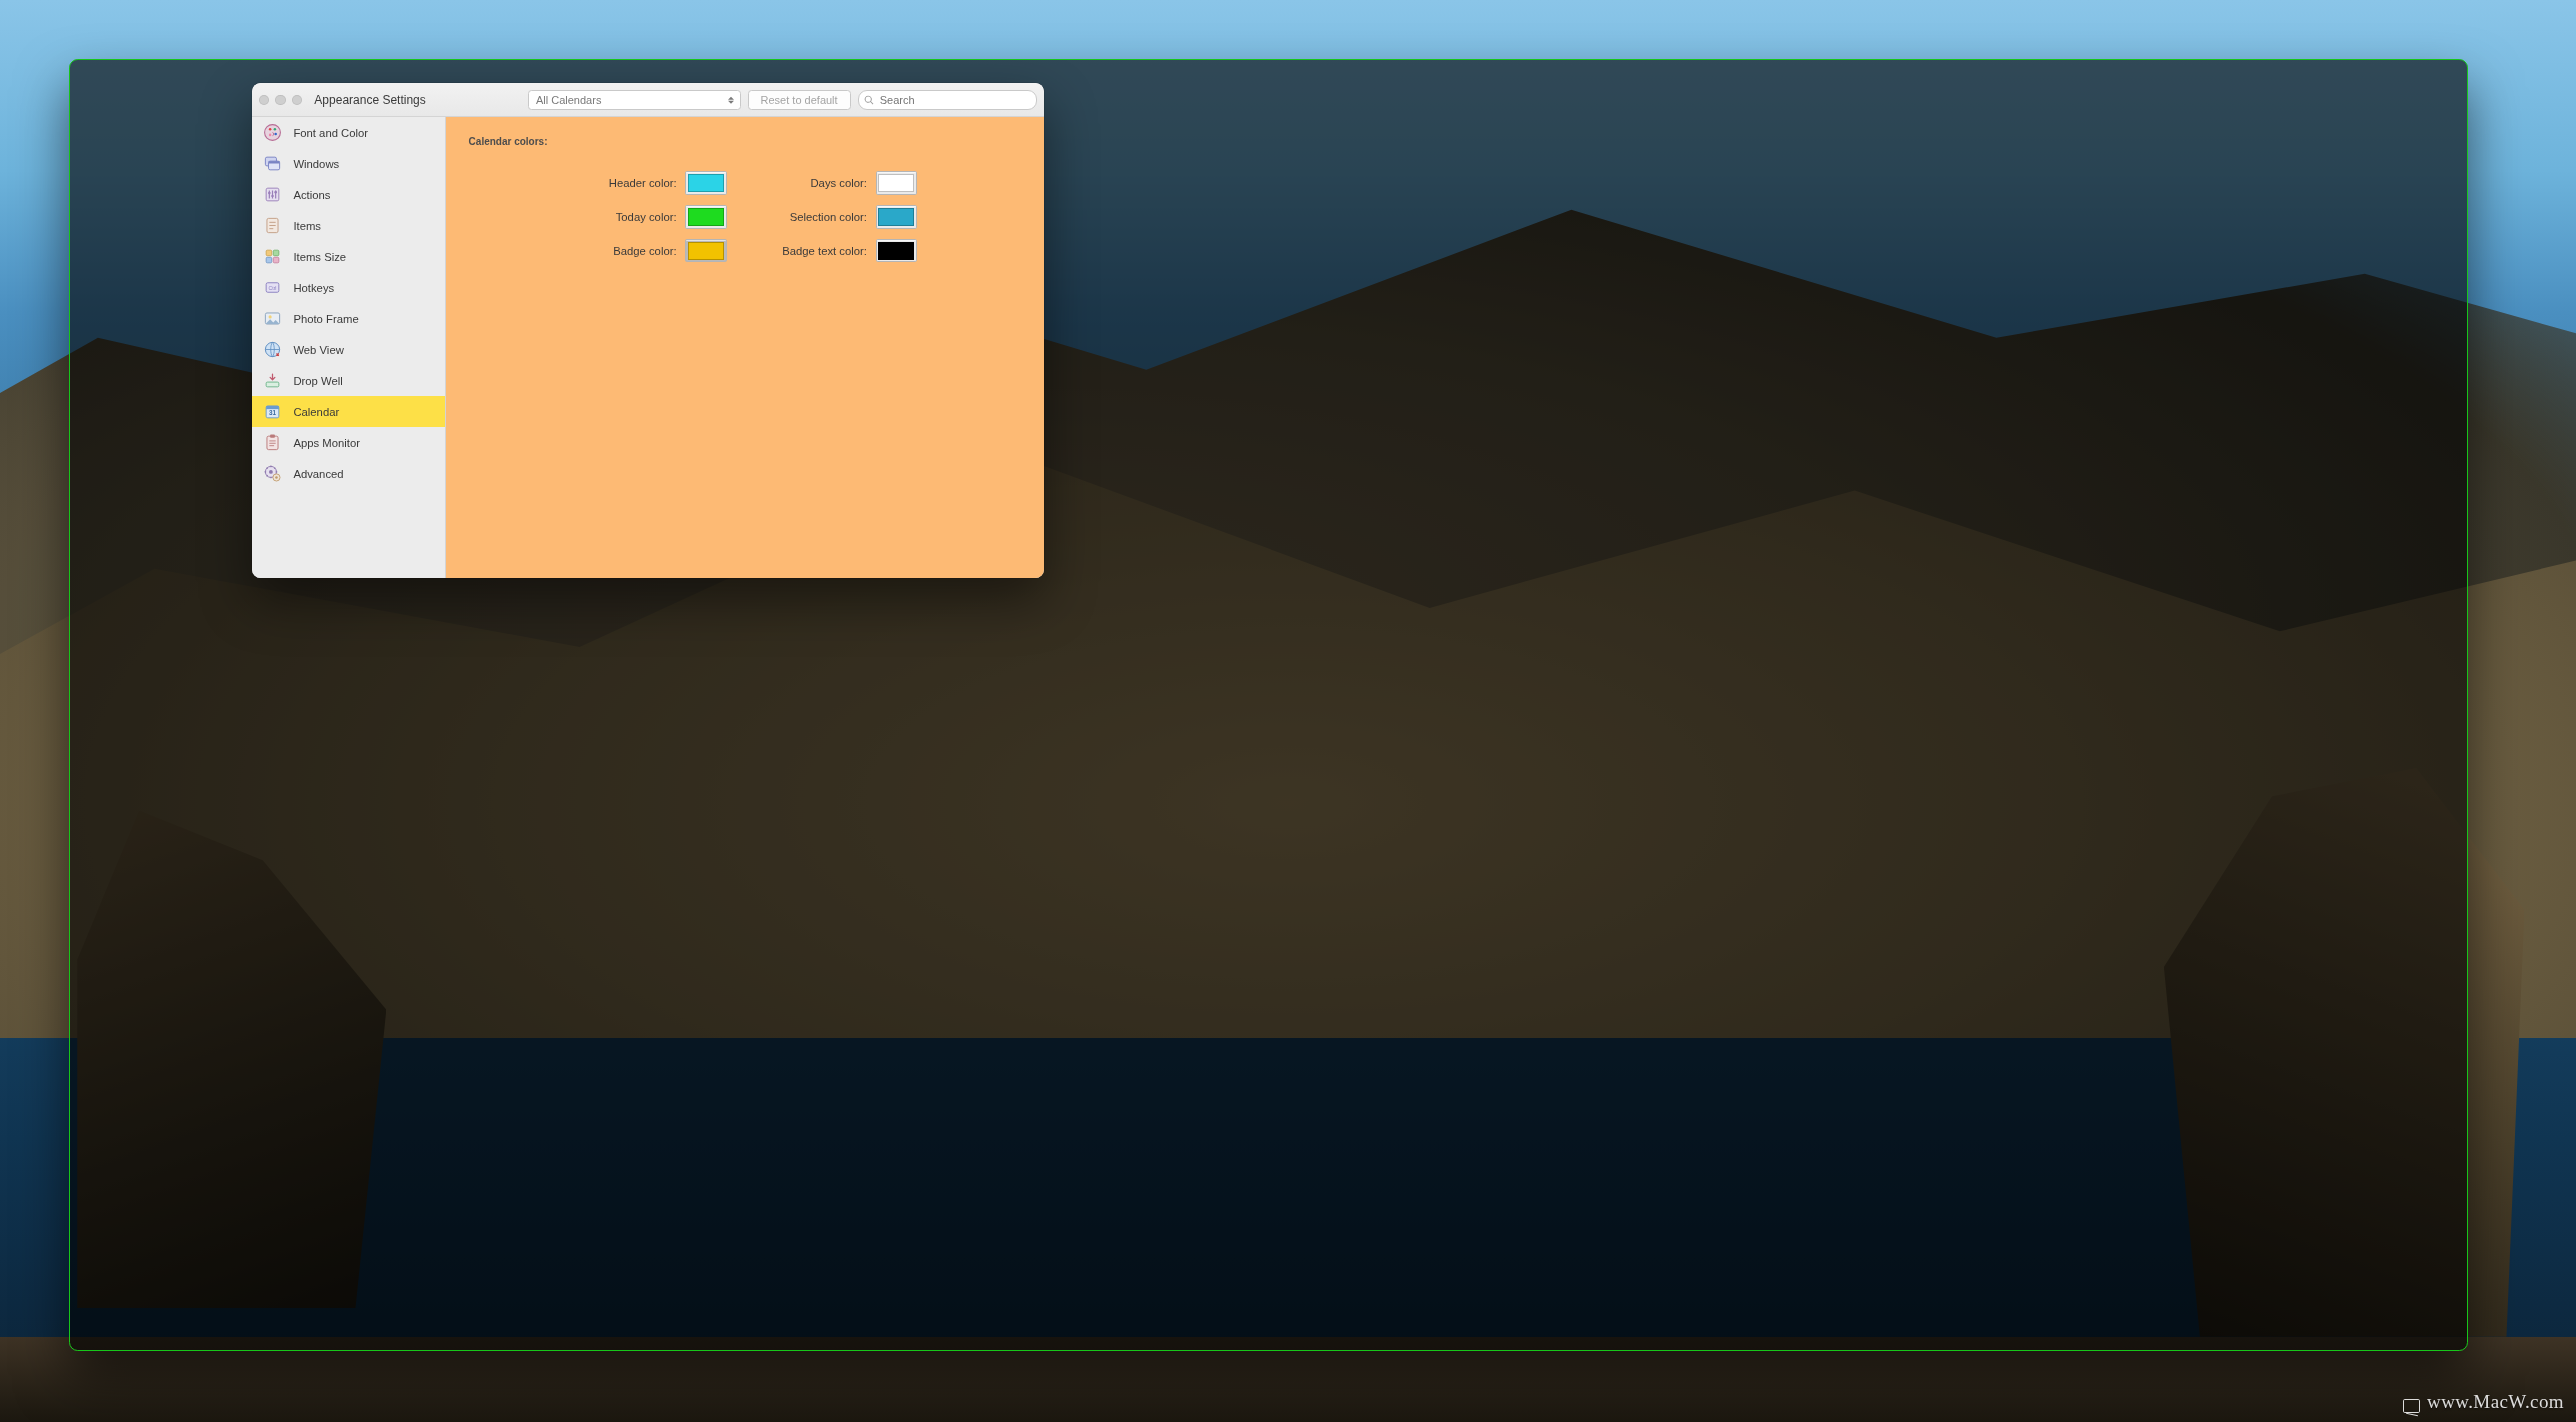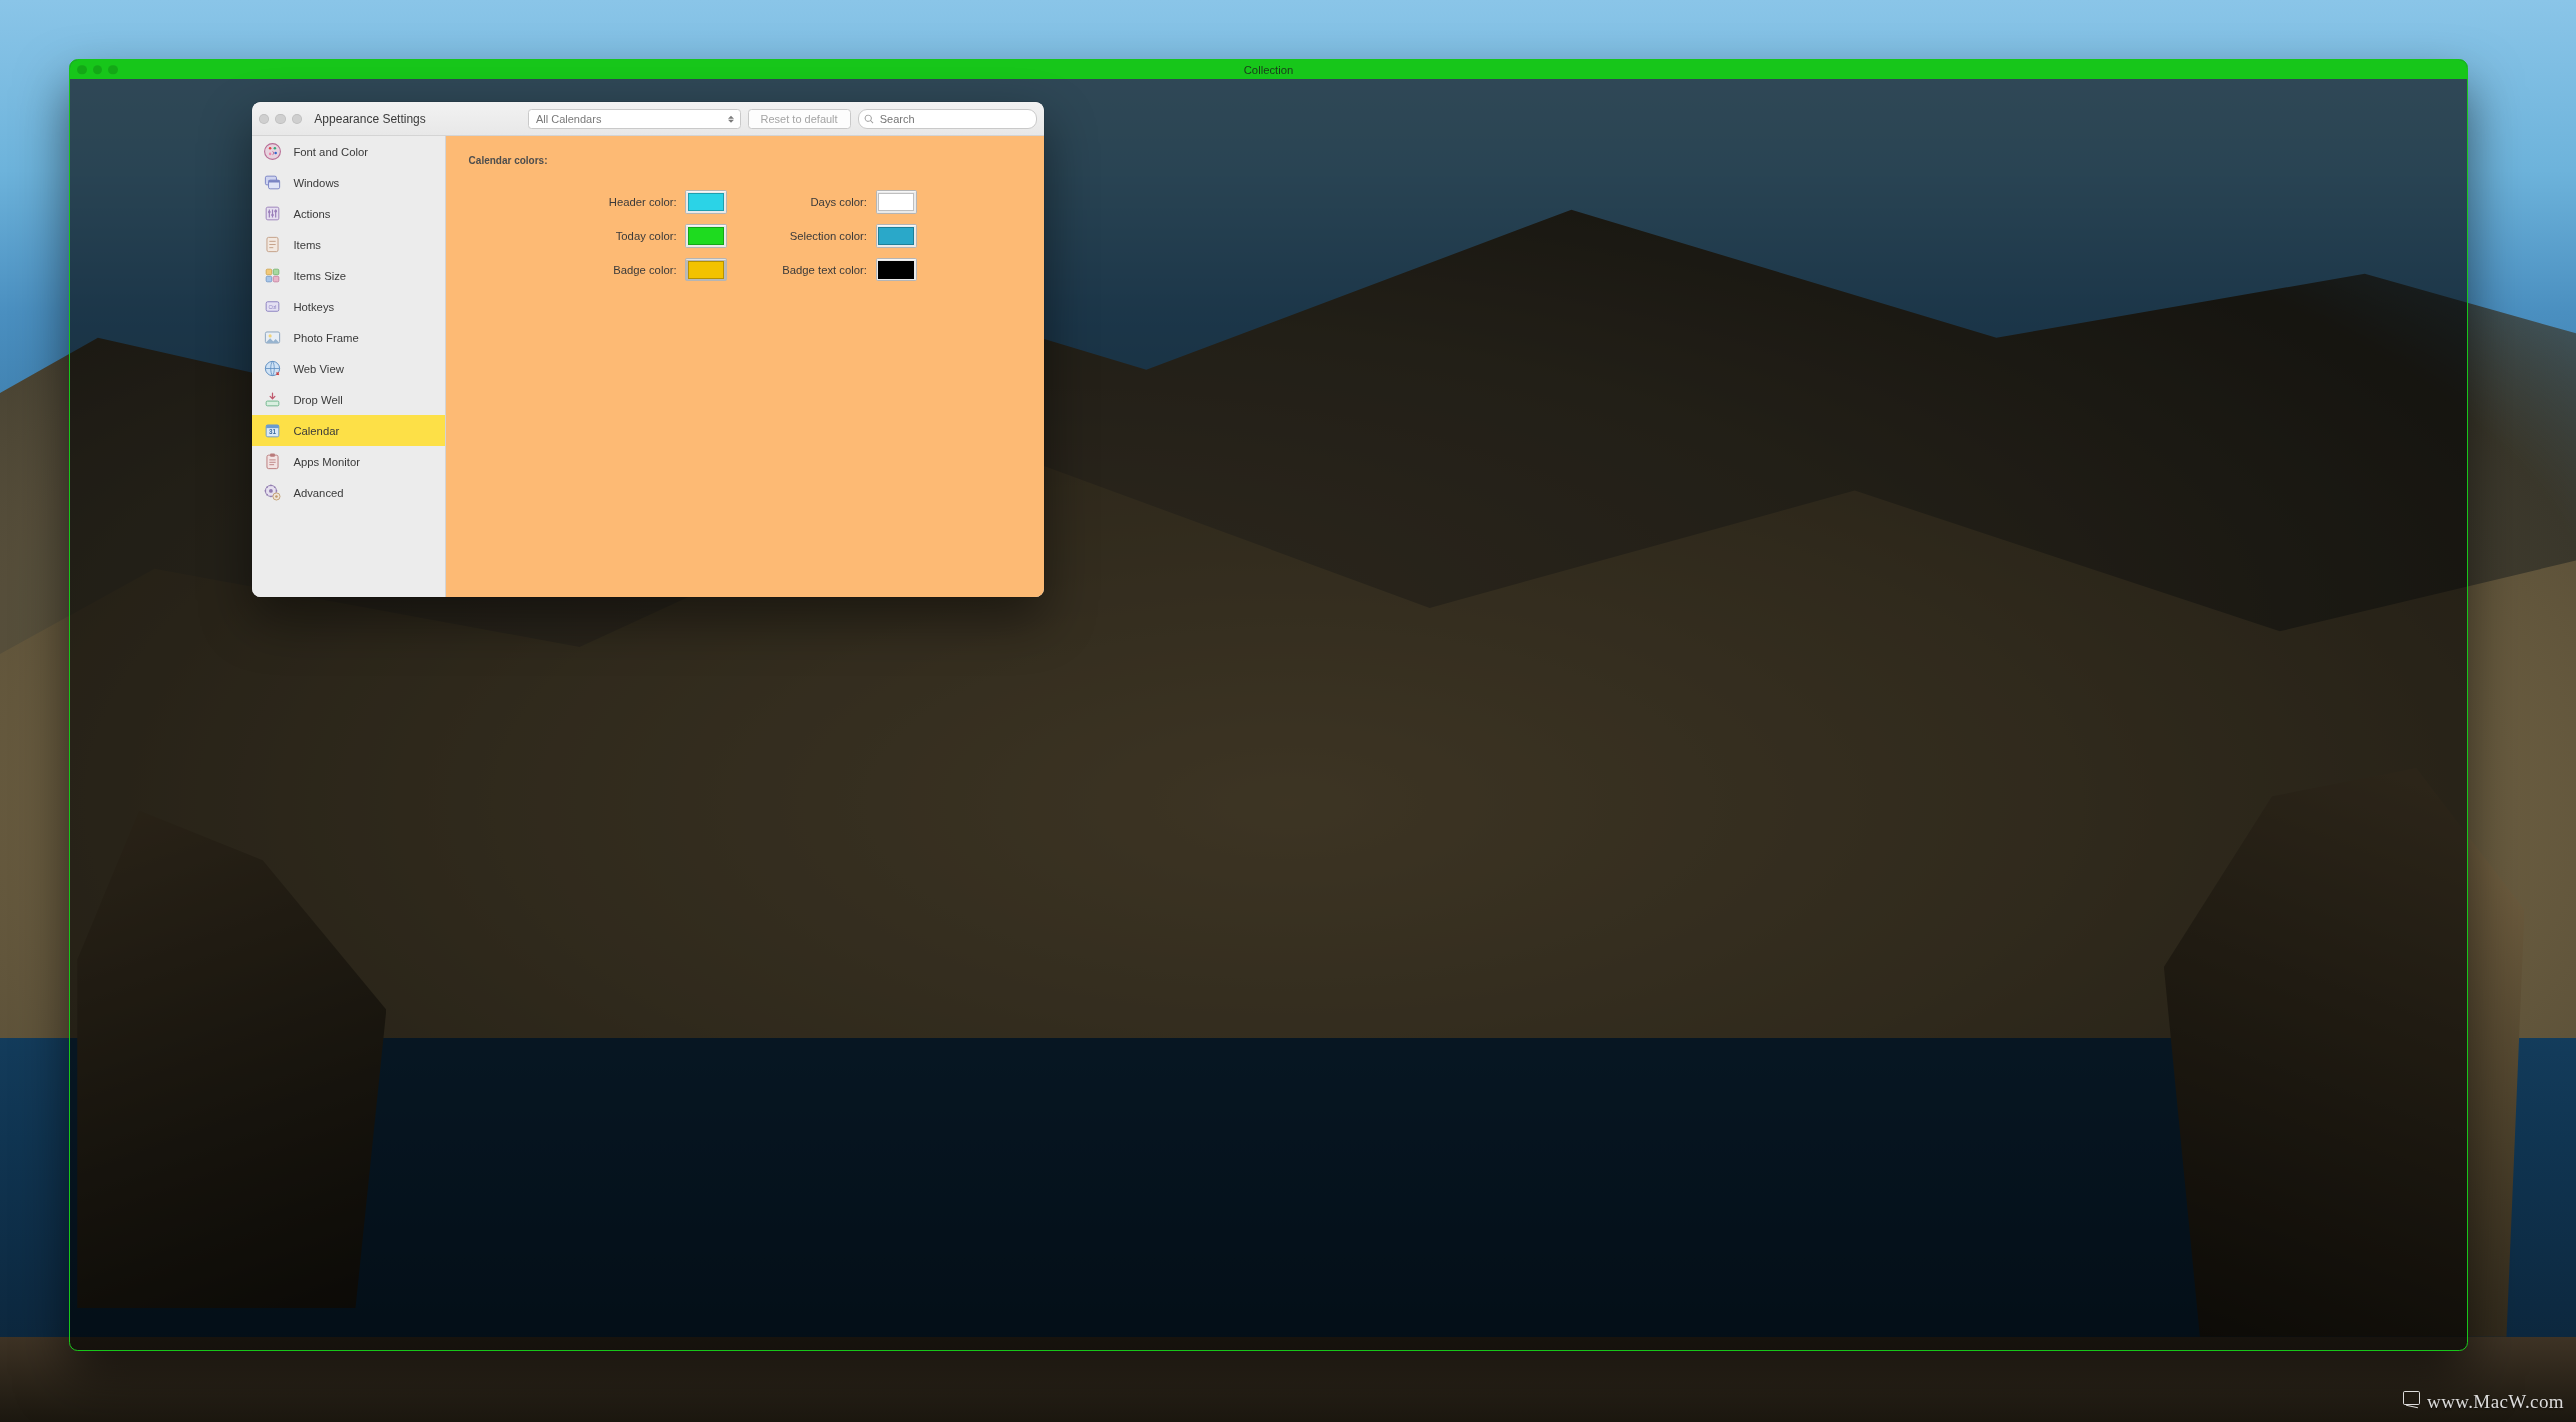--- a/index.html
+++ b/index.html
@@ -67,21 +67,21 @@
 
   .watermark {
     position: absolute;
     right: 12px;
     bottom: 8.7px;
     color: rgba(255,255,255,0.85);
     font-family: Georgia, 'Times New Roman', serif;
     font-size: 19px;
     letter-spacing: 0.4px;
     display: flex;
-    align-items: flex-start;
+    align-items: flex-end;
     gap: 7px;
     text-shadow: 0 0.9px 1.7px rgba(0,0,0,0.6);
   }
   .watermark .wm-icon {
     width: 15.6px; height: 12px;
     border: 1.3px solid rgba(255,255,255,0.85);
     border-radius: 1.7px;
     position: relative;
   }
   .watermark .wm-icon::after {
@@ -313,28 +313,20 @@
 <body>
 
 <div class="desktop">
   <div class="mountain-back"></div>
   <div class="mountain-front"></div>
   <div class="rock-left"></div>
   <div class="rock-right"></div>
   <div class="shore"></div>
 
   <div class="outer-window">
-    <div class="outer-titlebar">
-      <div class="outer-traffic">
-        <span></span>
-        <span></span>
-        <span></span>
-      </div>
-      <span>Collection</span>
-    </div>
     <div class="outer-body">
 
       <div class="settings-window">
 
         <div class="toolbar">
           <div class="traffic">
             <span></span>
             <span></span>
             <span></span>
           </div>

